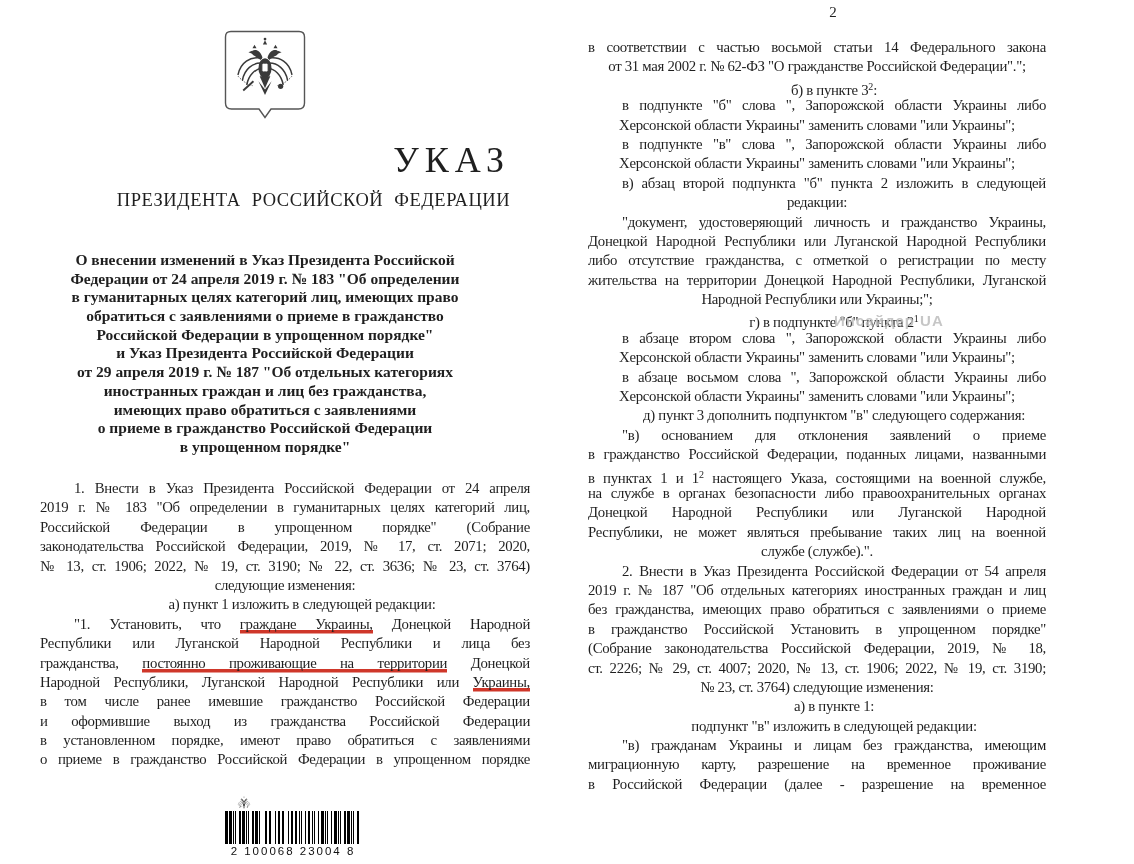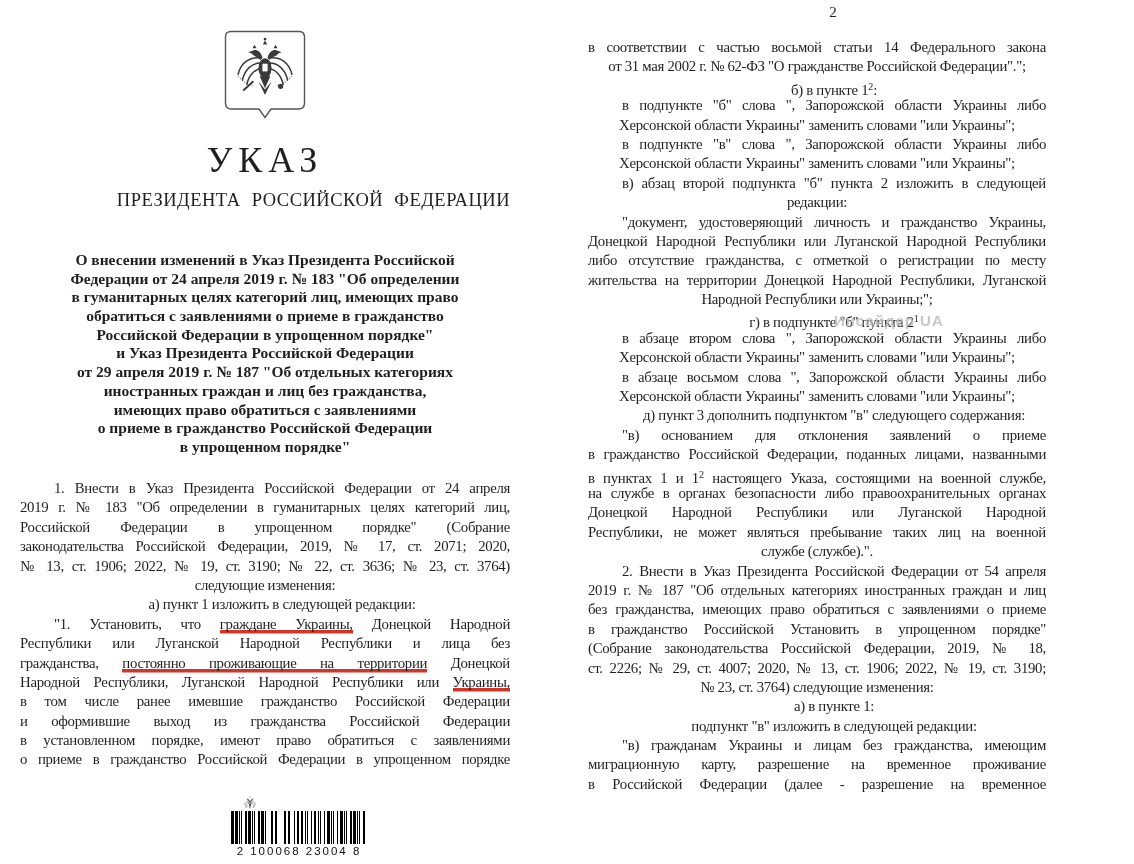--- a/index.html
+++ b/index.html
@@ -8,36 +8,36 @@
     position:relative; width:1134px; height:864px; background:#fff; overflow:hidden;
     font-family:"Liberation Serif", serif; color:var(--ink);
   }
   .page { position:absolute; top:0; height:864px; }
   #page1 { left:20px;  width:490px; }
   #page2 { left:588px; width:458px; }
 
   
   .crest { position:absolute; top:30px; left:50%; transform:translateX(-50%); }
   .doc-type {
-    position:absolute; top:139px; width:100%; text-align:center;
+    position:absolute; top:139px; width:100%; text-align:right;
     font-size:36px; letter-spacing:6px; font-weight:500;
   }
   .issuer {
     position:absolute; top:190px; width:100%; text-align:right;
     font-size:18.5px; letter-spacing:0.5px; word-spacing:6px;
   }
   #title { position:absolute; top:251px; width:100%; }
   .ttl-line {
     height:18.7px; line-height:18.7px; text-align:center;
     font-weight:bold; font-size:15.5px;
   }
 
   
   .bodycol { position:absolute; width:100%; }
-  #body1 { top:479px; }
+  #body1 { top:479px;margin-left:20px; }
   #body2 { top:38px; }
   .tl {
     height:19.4px; line-height:19.4px; font-size:14.8px; letter-spacing:-0.3px;
     text-align:center; white-space:normal;
   }
   .tl.just { text-align:justify; text-align-last:justify; }
   .tl.ind  { padding-left:34px; }
   .redline {
     padding-bottom:2px;
     background:linear-gradient(var(--red),var(--red)) left bottom / 100% 3.5px no-repeat;
@@ -46,21 +46,21 @@
 
   
   .pagenum { position:absolute; top:4px; width:100%; text-align:center; text-indent:32px; font-size:15px; }
   .watermark {
     position:absolute; top:312px; left:230px;
     font-family:"Liberation Sans", sans-serif; font-weight:bold; font-size:15px;
     color:var(--wm); opacity:0.85; letter-spacing:1px; white-space:nowrap;margin-left:16px;
   }
 
   
-  .barcode-block { position:absolute; top:796px; left:209px; width:140px; }
+  .barcode-block { position:absolute; top:796px; left:203px; width:140px; }
   .mini-emblem { display:block; margin-left:8px; margin-bottom:0; }
   .bars {
     width:132px; height:33px; margin-left:2px;
     background:
       repeating-linear-gradient(90deg,
         #000 0 1.6px,  #fff 1.6px 3.2px,
         #000 3.2px 5.8px, #fff 5.8px 7.2px,
         #000 7.2px 8px,   #fff 8px 9.4px,
         #000 9.4px 10.2px,#fff 10.2px 13.1px);
     border-left:1px solid #000; border-right:1px solid #000;
@@ -159,21 +159,21 @@
       <div class="bars"></div>
       <div class="digits">2 100068 23004 8</div>
     </div>
   </div>
 
   <div class="page" id="page2">
     <div class="pagenum">2</div>
     <div class="bodycol" id="body2">
         <div class="tl just"><span>в соответствии с частью восьмой статьи 14 Федерального закона</span></div>
         <div class="tl"><span>от 31 мая 2002 г. № 62-ФЗ "О гражданстве Российской Федерации".";</span></div>
-        <div class="tl ind"><span>б)  в пункте 1</span><span class="sup">2</span><span>:</span></div>
+        <div class="tl ind"><span>б)  в пункте 3</span><span class="sup">2</span><span>:</span></div>
         <div class="tl ind just"><span>в подпункте "б" слова ", Запорожской области Украины либо</span></div>
         <div class="tl"><span>Херсонской области Украины" заменить словами "или Украины";</span></div>
         <div class="tl ind just"><span>в подпункте "в" слова ", Запорожской области Украины либо</span></div>
         <div class="tl"><span>Херсонской области Украины" заменить словами "или Украины";</span></div>
         <div class="tl ind just"><span>в)  абзац второй подпункта "б" пункта 2 изложить в следующей</span></div>
         <div class="tl"><span>редакции:</span></div>
         <div class="tl ind just"><span>"документ, удостоверяющий личность и гражданство Украины,</span></div>
         <div class="tl just"><span>Донецкой Народной Республики или Луганской Народной Республики</span></div>
         <div class="tl just"><span>либо отсутствие гражданства, с отметкой о регистрации по месту</span></div>
         <div class="tl just"><span>жительства на территории Донецкой Народной Республики, Луганской</span></div>

